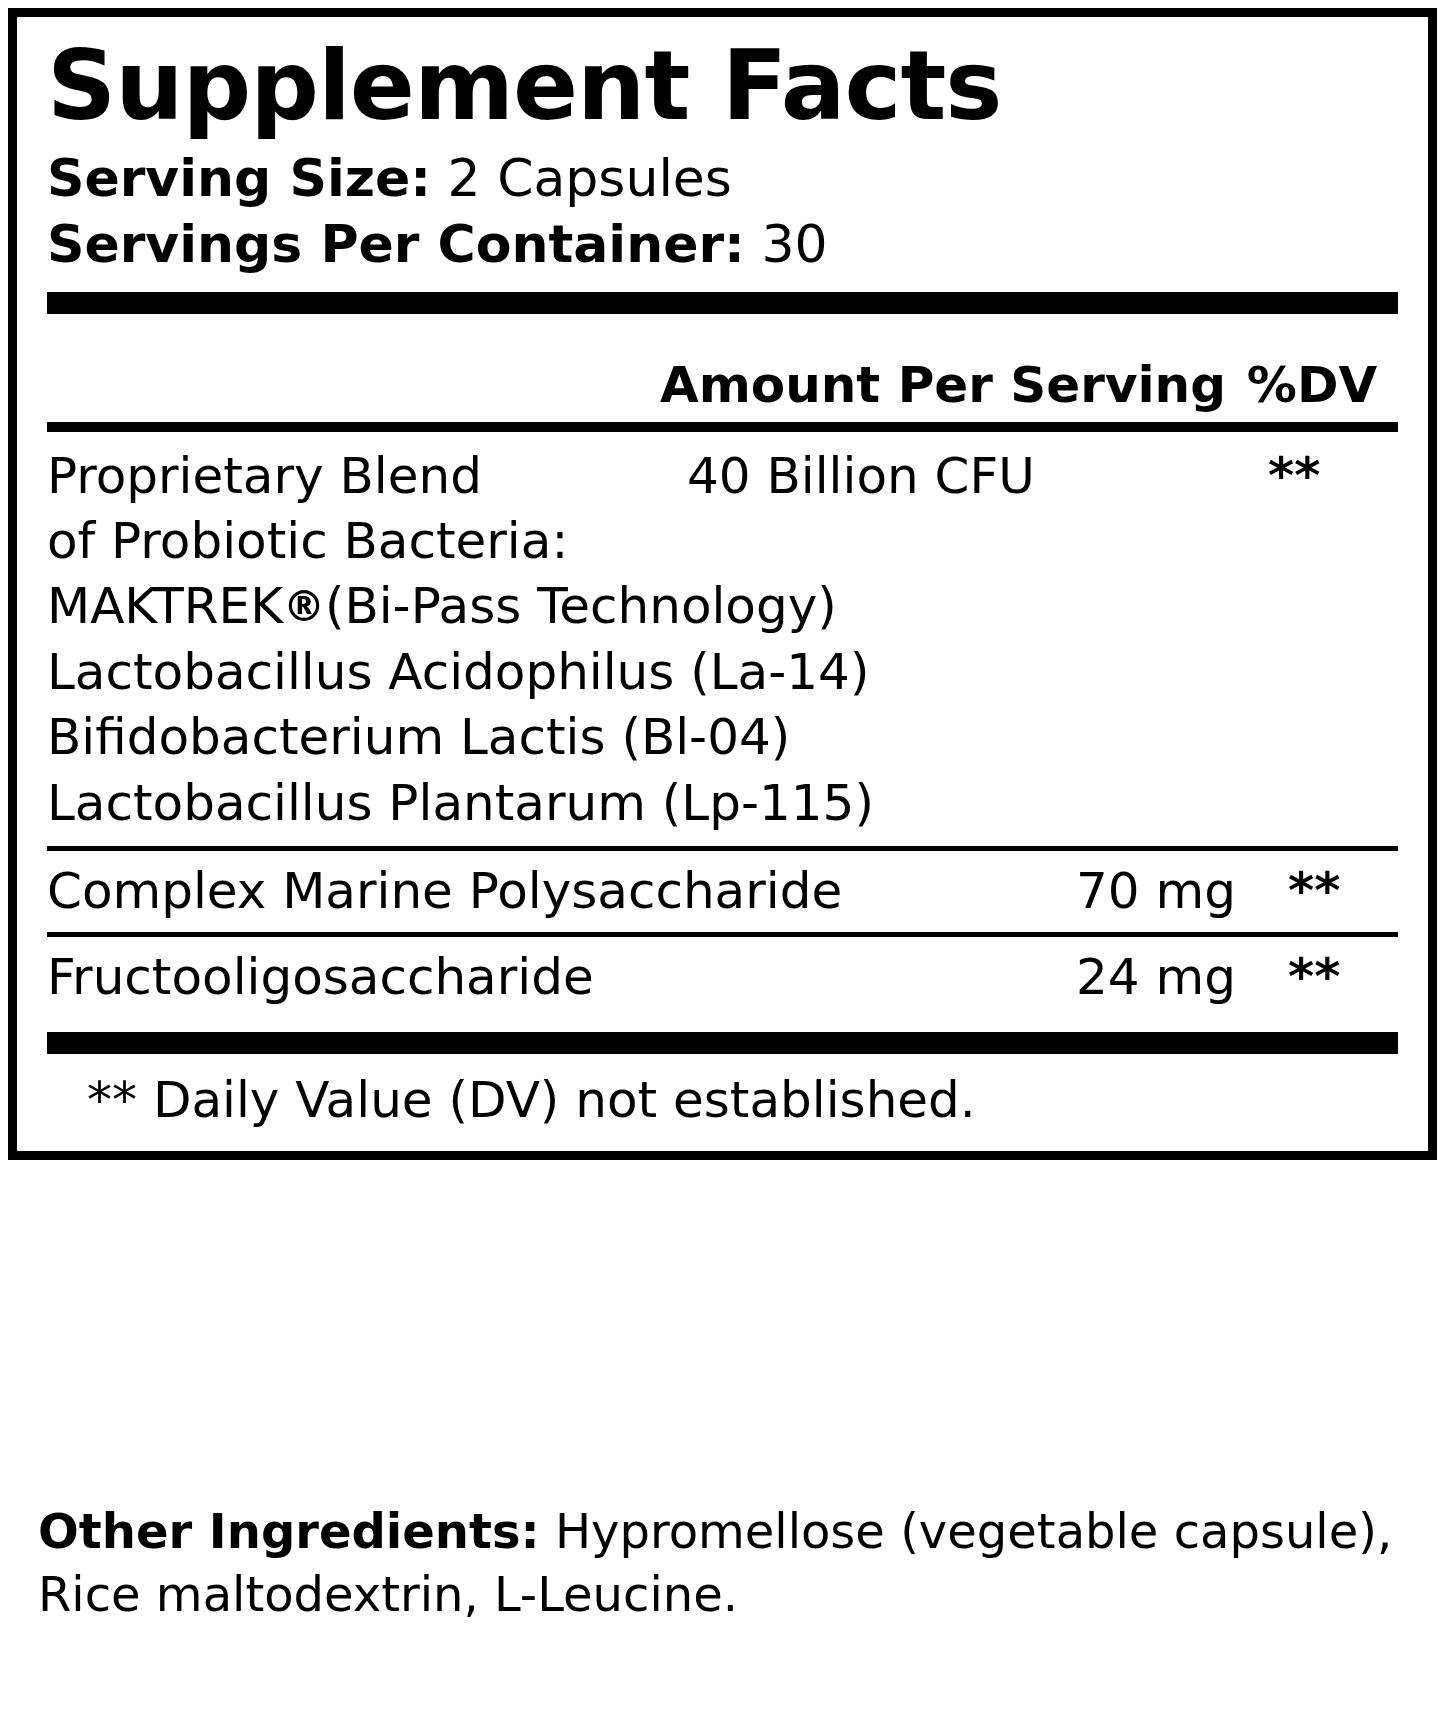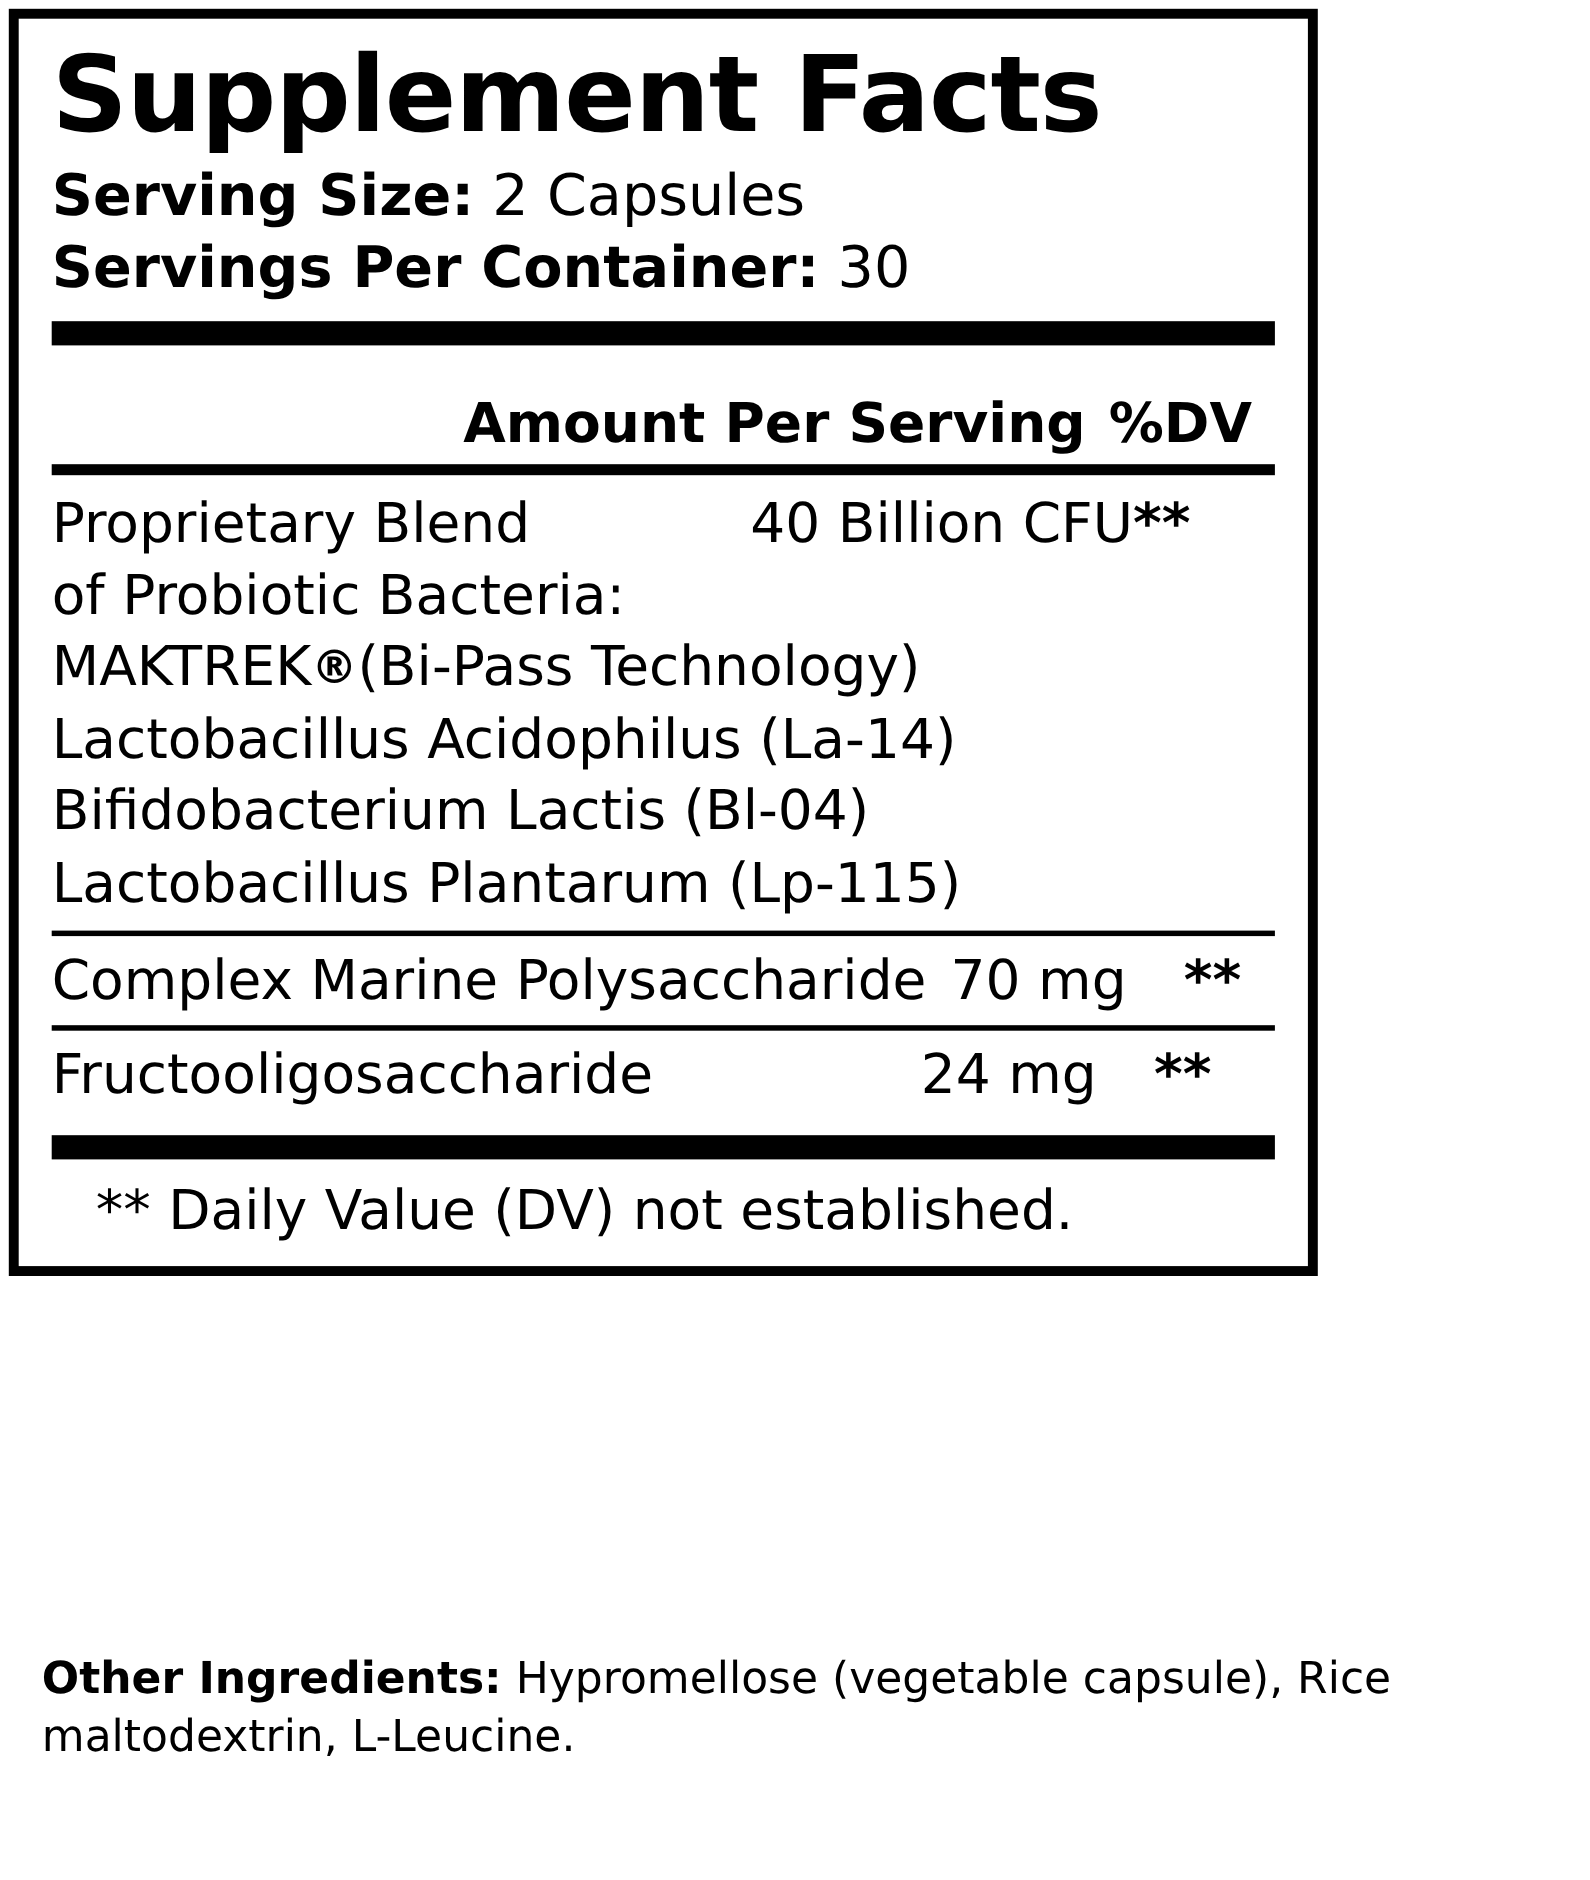--- a/index.html
+++ b/index.html
@@ -16,21 +16,21 @@
     height: 1709px;
     box-sizing: border-box;
     background: #ffffff;
     position: relative;
     overflow: hidden;
   }
   .panel {
     position: absolute;
     left: 8px;
     top: 8px;
-    width: 1190px;
+    width: 1429px;
     box-sizing: border-box;
     border: 9px solid #000000;
     background: #ffffff;
     padding: 0;
   }
   .inner {
     padding: 18px 30px 10px 30px;
   }
   .title {
     font-size: 96px;
@@ -121,21 +121,21 @@
     line-height: 1.3;
     padding: 14px 0 8px 0;
     white-space: nowrap;
     margin-left: 40px;
   }
   .other {
     position: absolute;
     left: 38px;
     top: 1500px;
     width: 1360px;
-    font-size: 40px;
+    font-size: 48px;
     line-height: 1.32;
   }
   .other b { font-weight: bold; }
 </style>
 </head>
 <body>
 
 <div class="page">
 
   <div class="panel">

